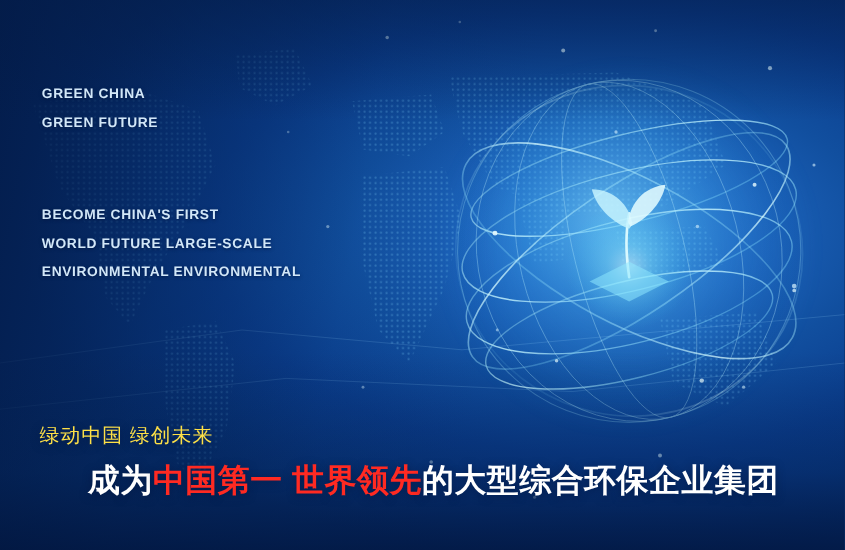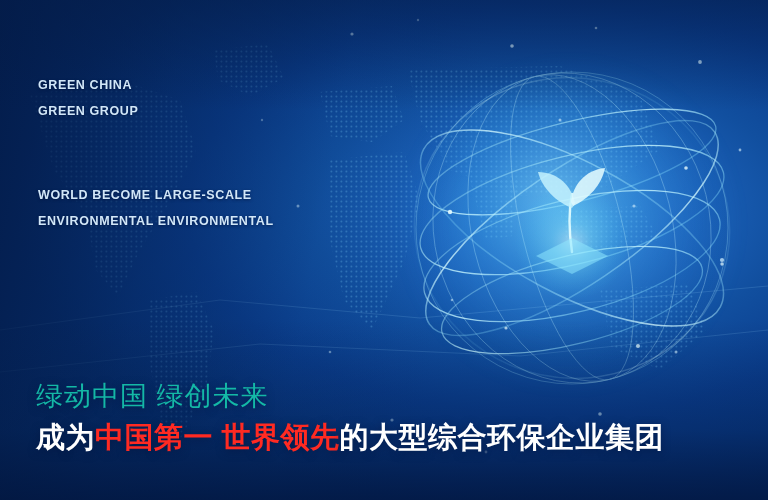--- a/index.html
+++ b/index.html
@@ -81,34 +81,35 @@
   }
 
   
   .cn-block {
     position: absolute;
     left: 36px;
     bottom: 42px;
     color: #ffffff;
   }
   .cn-line1 {
-    font-size: 27px;
+    font-size: 18px;
     line-height: 40px;
     letter-spacing: 1px;
-    color: #14b8a6;
+    color: #fde047;
     text-shadow: 0 2px 8px rgba(0,20,60,0.65);
     white-space: nowrap;
   }
   .cn-line2 {
     font-size: 29px;
     line-height: 42px;
     letter-spacing: 0.5px;
     font-weight: bold;
     white-space: nowrap;
     text-shadow: 0 2px 8px rgba(0,20,60,0.65);
+    margin-left: 44px;
   }
   .cn-line2 .hl { color: #ff2a22; }
   .cn-line2 .wt { color: #ffffff; }
 </style>
 </head>
 <body>
 
 <div id="stage">
 
   <div class="bg-base"></div>
@@ -239,25 +240,26 @@
       </g>
     </svg>
   </div>
 
   <div class="bg-left-dark"></div>
   <div class="bg-top-dark"></div>
   <div class="bg-bottom-dark"></div>
 
   <div class="en-block en-title">
     <div class="en-line">GREEN CHINA</div>
-    <div class="en-line">GREEN GROUP</div>
+    <div class="en-line">GREEN FUTURE</div>
   </div>
 
   <div class="en-block en-body">
-    <div class="en-line">WORLD BECOME LARGE-SCALE</div>
+    <div class="en-line">BECOME CHINA'S FIRST</div>
+    <div class="en-line">WORLD FUTURE LARGE-SCALE</div>
     <div class="en-line">ENVIRONMENTAL ENVIRONMENTAL</div>
   </div>
 
   <div class="cn-block">
     <div class="cn-line1">绿动中国 绿创未来</div>
     <div class="cn-line2">
       <span class="wt">成为</span><span class="hl">中国第一 世界领先</span><span class="wt">的大型综合环保企业集团</span>
     </div>
   </div>
 

